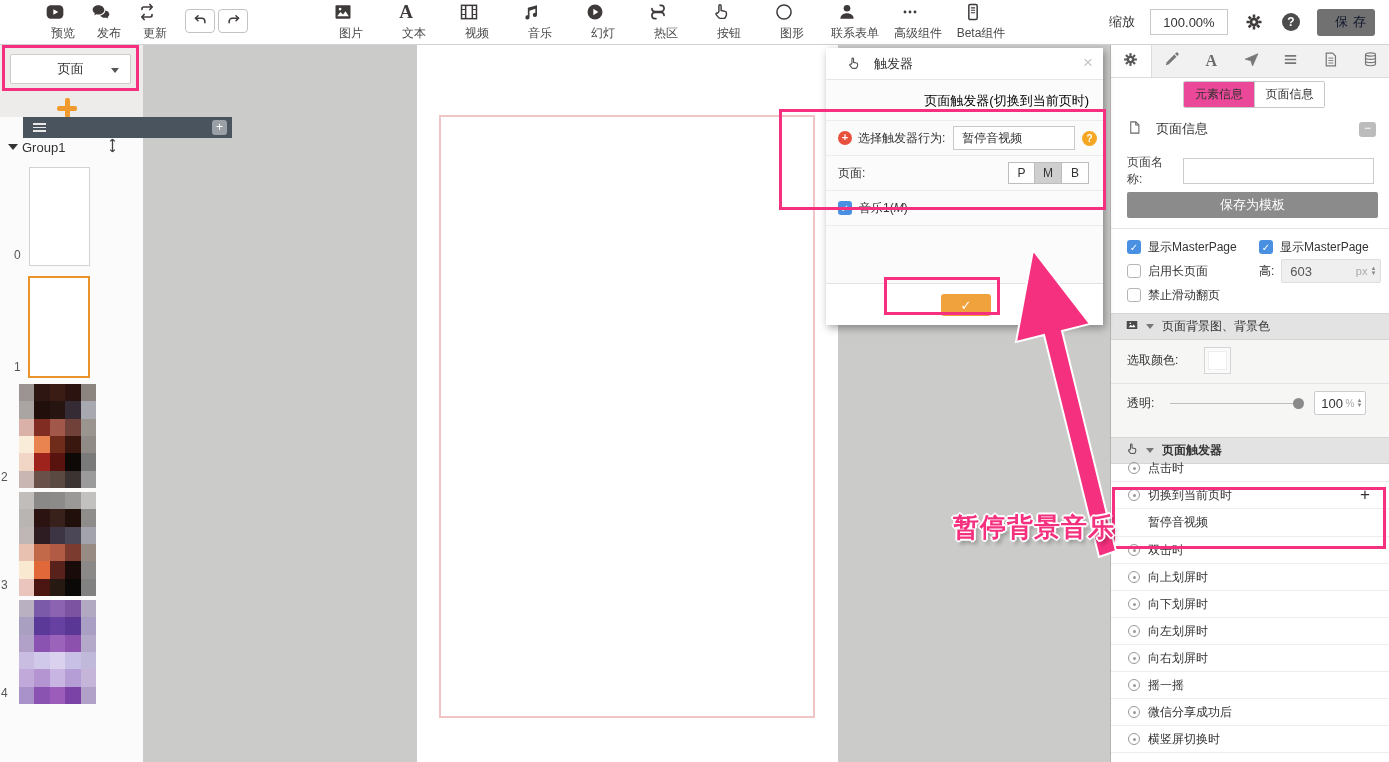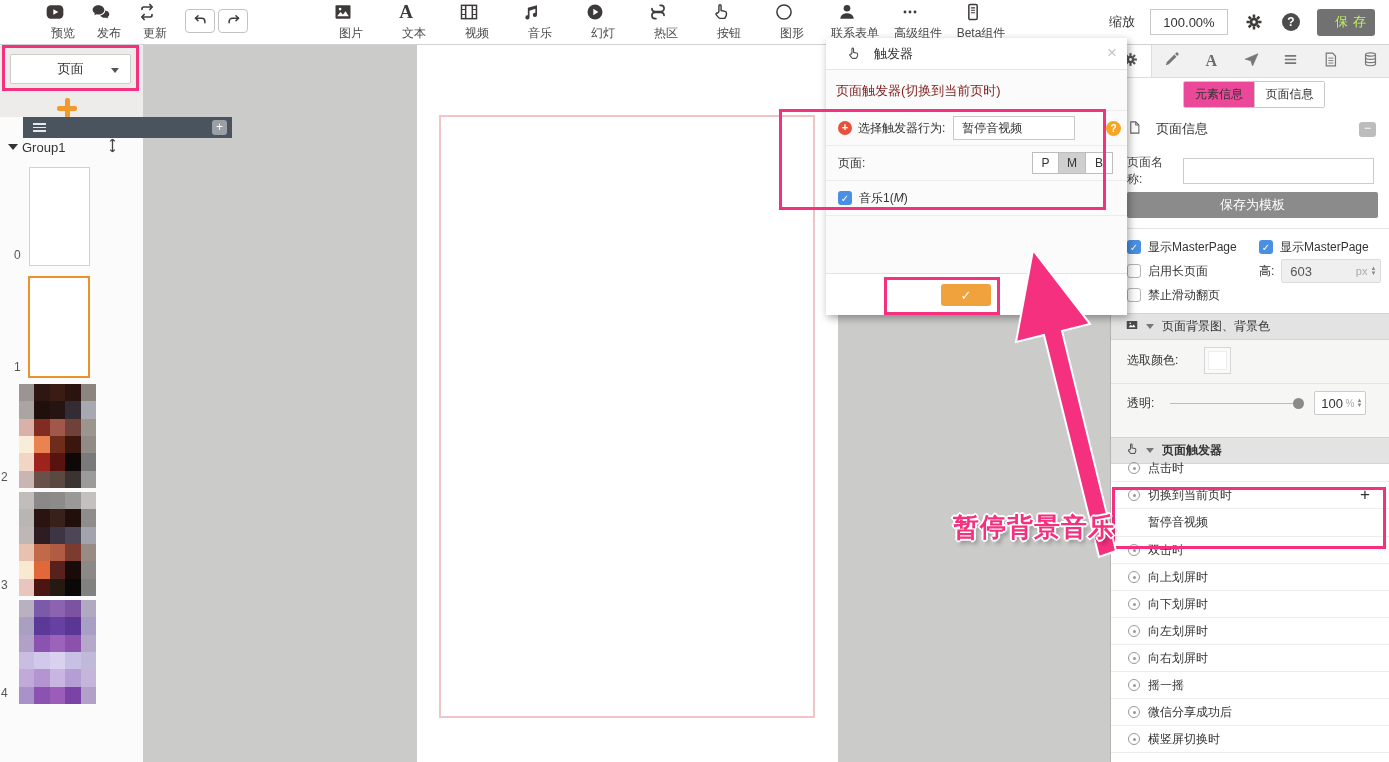--- a/index.html
+++ b/index.html
@@ -17,21 +17,21 @@
   .tb-insert { position:absolute; left:312px; top:0; width:692px; display:flex; justify-content:space-between; }
   .tb-insert .tcol { width:62px; }
   .ticon { width:22px; height:20px; display:flex; align-items:center; justify-content:center; }
   .ticon svg { width:20px; height:20px; }
   .ticon.atext { font-size:19px; font-weight:bold; color:#3e3a39; font-family:"Liberation Serif",serif; }
   .tb-right { position:absolute; right:14px; top:0; height:44px; display:flex; align-items:center; gap:15px;margin-left:16px; }
   .zoom-lbl { font-size:13px; color:#333; }
   .zoom-input { width:78px; height:26px; border:1px solid #c9c9c9; text-align:center; font-size:13px; color:#333; background:#fff; font-family:inherit; }
   .icon-btn { width:22px; height:22px; display:flex; align-items:center; justify-content:center; cursor:pointer; }
   .help-circle { width:18px; height:18px; border-radius:50%; background:#4c4c4c; color:#fff; font-weight:bold; font-size:12px; display:flex; align-items:center; justify-content:center; }
-  .save-btn { width:58px; height:27px; background:#717171; color:#bef264; border:none; border-radius:3px; font-size:13px; letter-spacing:5px; padding-left:14px; cursor:pointer; font-family:inherit; }
+  .save-btn { width:58px; height:27px; background:#717171; color:#0f172a; border:none; border-radius:3px; font-size:13px; letter-spacing:5px; padding-left:14px; cursor:pointer; font-family:inherit; }
 
   
   .sidebar { position:absolute; left:0; top:45px; width:143px; height:717px; background:#fbfbfb; z-index:4; }
   .sb-head { position:absolute; left:0; top:0; width:143px; height:72px; background:#edecea; }
   .page-select { position:absolute; left:10px; top:9px; width:121px; height:30px; background:#fff; border:1px solid #ccc; border-radius:2px; display:flex; align-items:center; justify-content:center; font-size:13px; color:#333; cursor:pointer; }
   .page-select .caret { position:absolute; right:11px; top:13px; width:0; height:0; border-left:4px solid transparent; border-right:4px solid transparent; border-top:5px solid #555; }
   .add-page { position:absolute; left:57px; top:53px; width:20px; height:20px; cursor:pointer; }
   .add-page::before { content:""; position:absolute; left:0; top:7.5px; width:20px; height:5px; background:#f09a2e; border-radius:2px; }
   .add-page::after { content:""; position:absolute; left:7.5px; top:0; width:5px; height:20px; background:#f09a2e; border-radius:2px; }
   .group-row { position:absolute; left:0; top:91px; width:143px; height:22px; display:flex; align-items:center; }
@@ -47,26 +47,26 @@
   .hamb { margin-left:10px; width:13px; height:9px; display:flex; flex-direction:column; justify-content:space-between; }
   .hamb i { display:block; height:1.8px; background:#e8e8e8; }
   .darkbar-add { position:absolute; right:5px; top:3px; width:15px; height:15px; background:#9aa0a5; border-radius:3px; color:#fff; font-size:12px; line-height:14px; text-align:center; cursor:pointer; }
 
   
   .workspace { position:absolute; left:143px; top:45px; width:967px; height:717px; background:#cbcbca; z-index:1; }
   .page-col { position:absolute; left:274px; top:0; width:421px; height:717px; background:#fff; }
   .page-outline { position:absolute; left:439px; top:115px; width:376px; height:603px; border:2px solid #f0c5c5; z-index:2; }
 
   
-  .dialog { position:absolute; left:826px; top:38px; width:301px; height:277px; background:#fbfbfb; box-shadow:2px 3px 8px rgba(0,0,0,.35); z-index:20; }
+  .dialog { position:absolute; left:826px; top:48px; width:277px; height:277px; background:#fbfbfb; box-shadow:2px 3px 8px rgba(0,0,0,.35); z-index:20; }
   .dlg-head { height:32px; background:#fff; border-bottom:1px solid #e6e6e6; display:flex; align-items:center; position:relative; }
   .dlg-head .hand { margin-left:20px; width:15px; height:15px; }
   .dlg-title { margin-left:13px; font-size:13px; color:#333; }
   .dlg-close { position:absolute; right:10px; top:5px; font-size:17px; color:#c4c4c4; cursor:pointer; }
-  .dlg-sub { padding:12px 14px 10px 10px; font-size:13px; color:#7f1d1d; border-bottom:1px solid #ececec; }
+  .dlg-sub { padding:12px 14px 10px 10px; font-size:13px; color:#000000; border-bottom:1px solid #ececec;text-align:right; }
   .dlg-row { height:35px; display:flex; align-items:center; padding:0 12px; border-bottom:1px solid #ececec; position:relative; }
   .plus-badge { width:14px; height:14px; border-radius:50%; background:#e8513c; color:#fff; font-size:11px; font-weight:bold; line-height:13px; text-align:center; margin-right:6px; flex:0 0 auto; }
   .behavior-lbl { font-size:12px; color:#333; }
   .behavior-input { margin-left:8px; width:122px; height:24px; border:1px solid #c9c9c9; background:#fff; font-size:12px; color:#333; padding-left:8px; font-family:inherit; }
   .q-badge { position:absolute; right:6px; width:15px; height:15px; border-radius:50%; background:#f5a623; color:#fff; font-size:10px; font-weight:bold; line-height:15px; text-align:center; cursor:pointer; }
   .seg { position:absolute; right:14px; display:flex; }
   .seg span { width:27px; height:22px; border:1px solid #bdbdbd; border-left:none; background:#fff; display:flex; align-items:center; justify-content:center; font-size:12px; color:#333; cursor:pointer; }
   .seg span:first-child { border-left:1px solid #bdbdbd; }
   .seg span.sel { background:#cfcfcf; }
   .chk { width:14px; height:14px; border-radius:3px; display:inline-flex; align-items:center; justify-content:center; flex:0 0 auto; cursor:pointer; }

